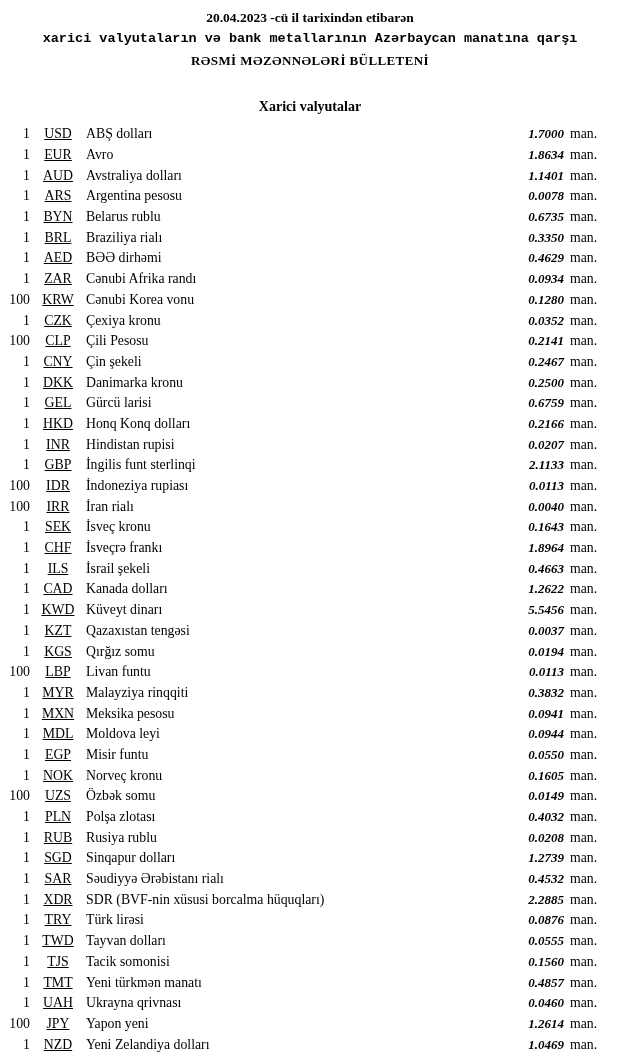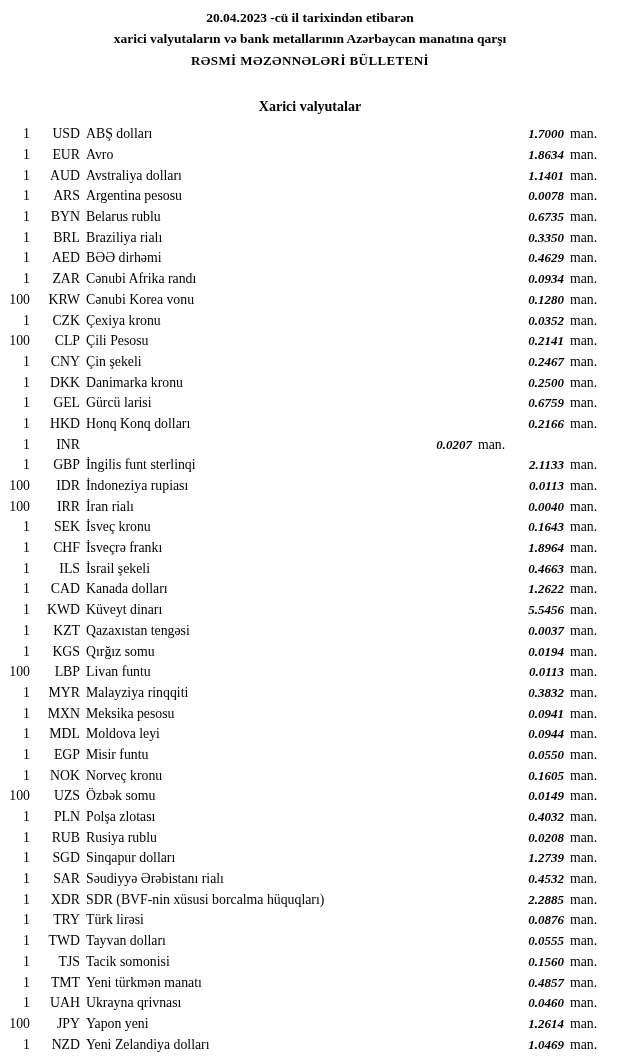--- a/index.html
+++ b/index.html
@@ -6,21 +6,21 @@
   body {
     width: 620px;
     height: 1056px;
     background: #ffffff;
     color: #000000;
     font-family: "Liberation Serif", "DejaVu Serif", serif;
     overflow: hidden;
   }
   .header { text-align: center; padding-top: 7px; }
   .h-line1 { font-weight: bold; font-size: 13.5px; line-height: 21px; }
-  .h-line2 { font-weight: bold; font-size: 13.5px; line-height: 21px; }
+  .h-line2 { font-weight: bold; font-size: 13.5px; line-height: 21px; font-family: Liberation Mono, monospace; }
   .h-line3 { font-weight: bold; font-size: 13px; line-height: 23px; letter-spacing: 0.4px; }
   .section-title {
     text-align: center;
     font-weight: bold;
     font-size: 14px;
     line-height: 18px;
     margin-top: 26px;
     margin-bottom: 8px;
   }
   .table { width: 620px; }
@@ -29,21 +29,21 @@
     grid-template-columns: 28px 44px 1fr 86px 36px;
     column-gap: 6px;
     height: 20.7px;
     align-items: center;
     font-size: 13.8px;
     padding: 0 14px 0 2px;
     box-sizing: border-box;
     white-space: nowrap;
   }
   .qty  { text-align: right; }
-  .code { text-align: right; }
+  .code { text-align: center; text-decoration: underline; }
   .name { text-align: left; overflow: hidden; }
   .rate { text-align: right; font-weight: bold; font-style: italic; font-size: 13px; }
   .unit { text-align: left; }
 </style>
 </head>
 <body>
 
 <div class="header">
   <div class="h-line1">20.04.2023  -cü il tarixindən etibarən</div>
   <div class="h-line2">xarici valyutaların və bank metallarının Azərbaycan manatına qarşı</div>
@@ -169,20 +169,21 @@
     <span class="qty">1</span>
     <span class="code">HKD</span>
     <span class="name">Honq Konq dolları</span>
     <span class="rate">0.2166</span>
     <span class="unit">man.</span>
   </div>
 
   <div class="row">
     <span class="qty">1</span>
     <span class="code">INR</span>
+    <span class="name">Hindistan rupisi</span>
     <span class="rate">0.0207</span>
     <span class="unit">man.</span>
   </div>
 
   <div class="row">
     <span class="qty">1</span>
     <span class="code">GBP</span>
     <span class="name">İngilis funt sterlinqi</span>
     <span class="rate">2.1133</span>
     <span class="unit">man.</span>

